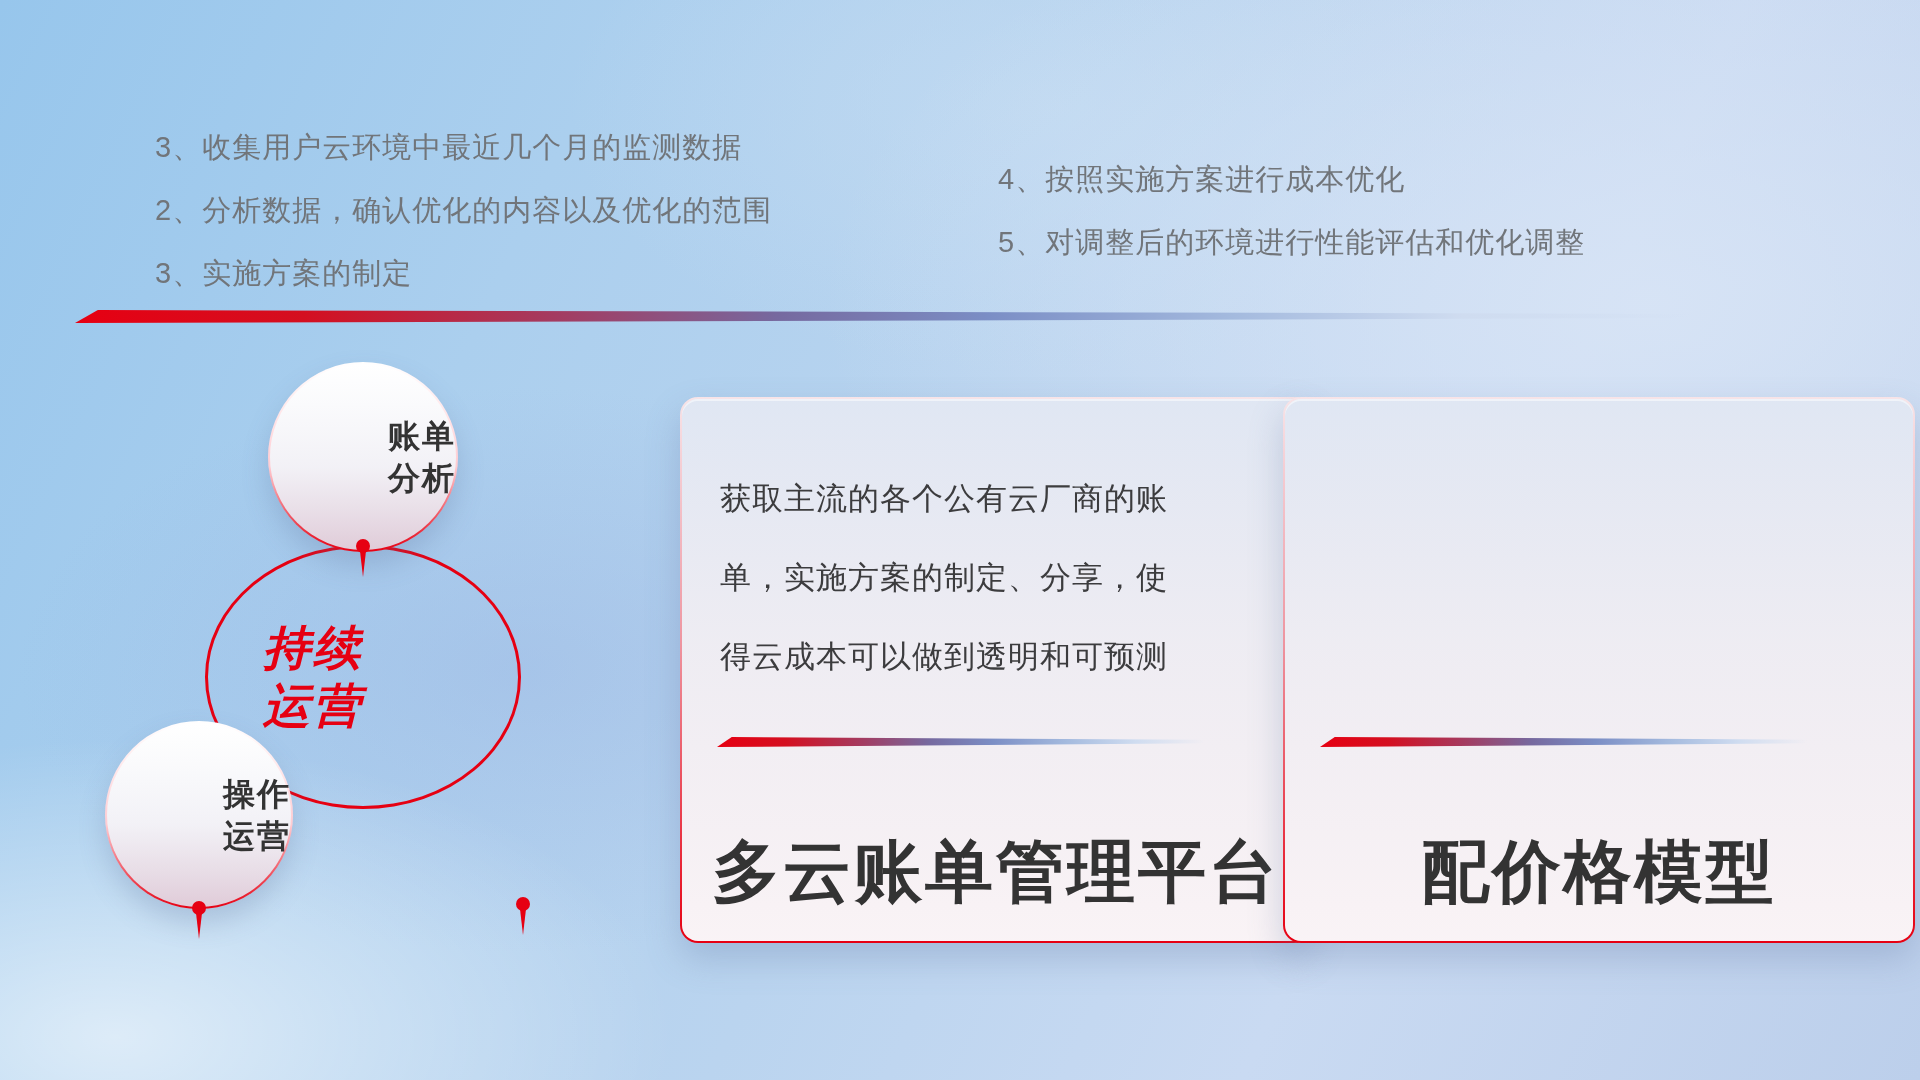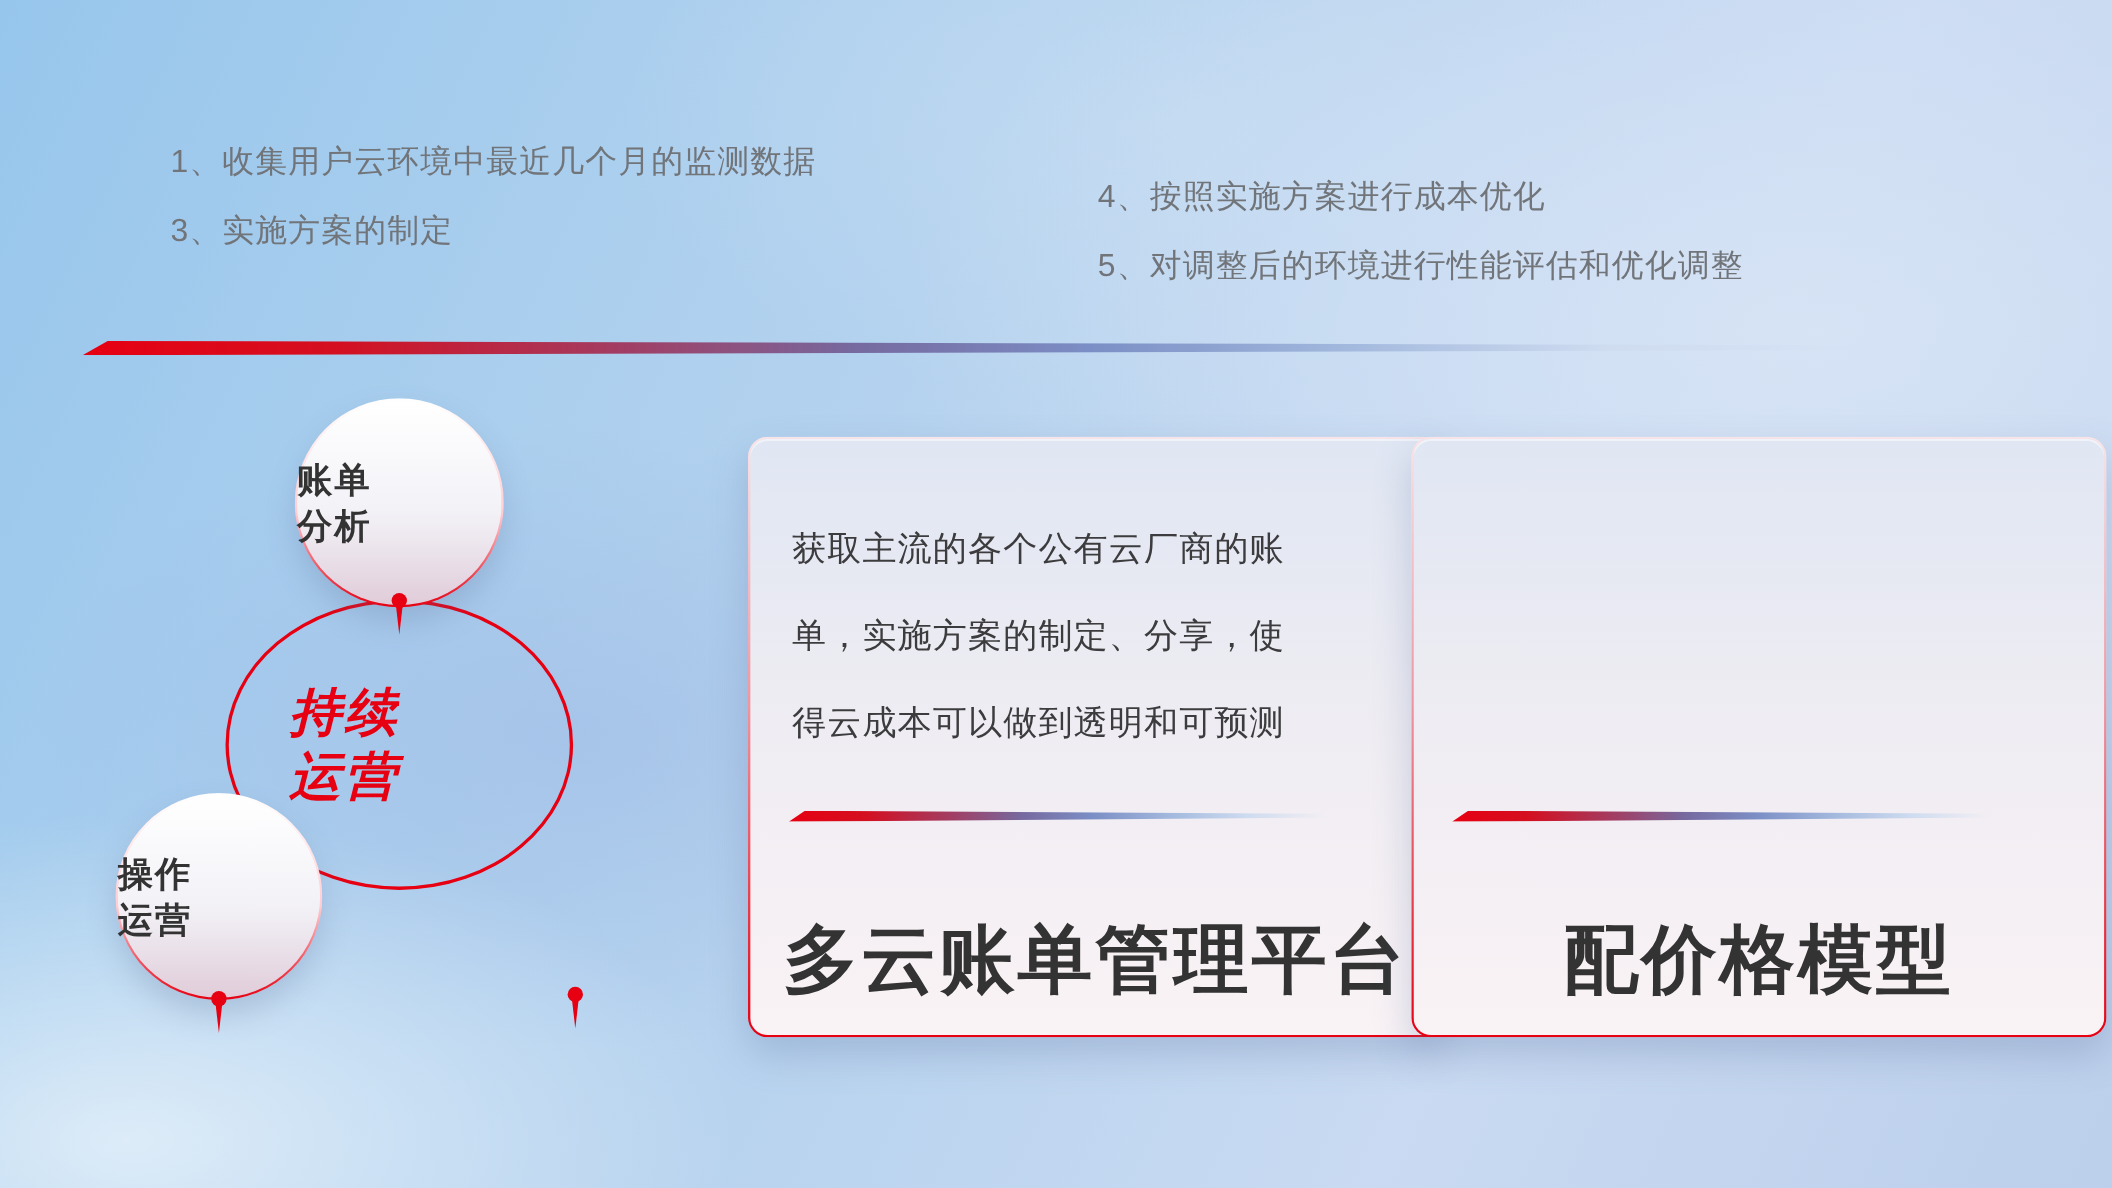--- a/index.html
+++ b/index.html
@@ -31,21 +31,21 @@
   
   .ring { position:absolute; left:205px; top:545px; width:316px; height:264px;
     border:3px solid #e60012; border-radius:50%; box-sizing:border-box; z-index:1; }
   .node {
     position:absolute; z-index:2; border-radius:50%; box-sizing:border-box;
     border:2px solid transparent;
     background:
       linear-gradient(180deg, rgba(255,255,255,0.97) 0%, rgba(241,245,250,0.90) 55%, rgba(223,231,243,0.88) 100%) padding-box,
       linear-gradient(180deg, #ffffff 0%, #ffccd2 55%, #e60012 100%) border-box;
     box-shadow:0 14px 26px rgba(90,110,150,0.25);
-    display:flex; flex-direction:column; align-items:flex-start; justify-content:center;
+    display:flex; flex-direction:column; align-items:flex-end; justify-content:center;
     font-weight:bold; font-size:32px; color:#333; line-height:42px; letter-spacing:2px;
   }
   .node-top { left:268px; top:362px; width:190px; height:190px; }
   .node-bl  { left:105px; top:721px; width:188px; height:188px; }
   .node-br  { left:429px; top:717px; width:188px; height:188px; }
   .pin-dot { position:absolute; z-index:3; width:14px; height:14px; border-radius:50%; background:#e60012; }
   .pin-needle { position:absolute; z-index:3; width:0; height:0;
     border-left:3px solid transparent; border-right:3px solid transparent; border-top:26px solid #e60012; }
   .cycle-center {
     position:absolute; z-index:2; left:263px; top:619px; width:200px; 
@@ -69,21 +69,22 @@
     clip-path:polygon(3% 0%, 100% 28%, 100% 62%, 0% 100%); }
   .card-title { position:absolute; left:0; right:0; top:428px; text-align:center;
     color:#333; font-weight:bold; font-size:68px; letter-spacing:3px; }
 </style>
 </head>
 <body>
 
 <div class="stage">
 
   <div class="steps steps-left">
-    <div class="step-line">1、收集用户云环境中最近几个月的监测数据</div>
+    <div class="step-line">3、收集用户云环境中最近几个月的监测数据</div>
+    <div class="step-line">2、分析数据，确认优化的内容以及优化的范围</div>
     <div class="step-line">3、实施方案的制定</div>
   </div>
   <div class="steps steps-right">
     <div class="step-line">4、按照实施方案进行成本优化</div>
     <div class="step-line">5、对调整后的环境进行性能评估和优化调整</div>
   </div>
 
   <div class="swoosh swoosh-main"></div>
 
   <div class="ring"></div>

